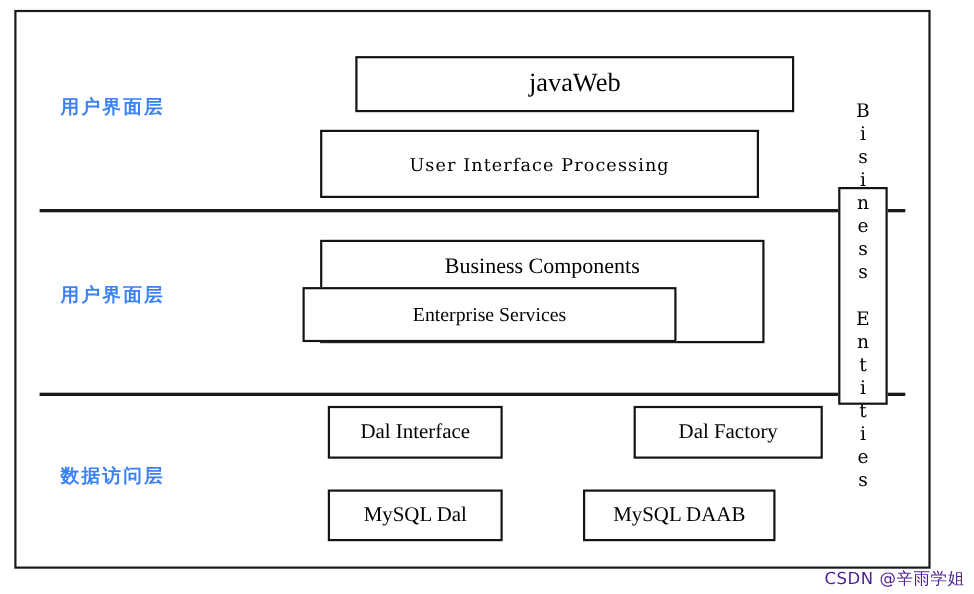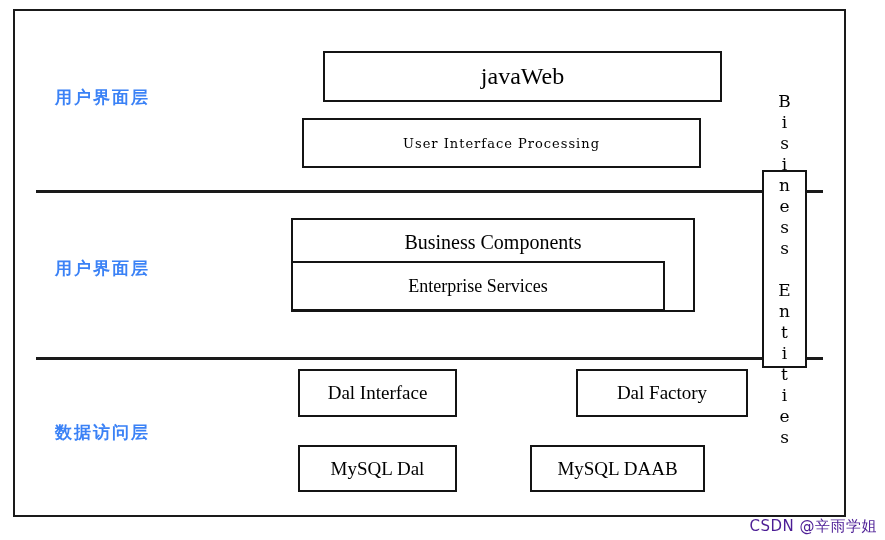--- a/index.html
+++ b/index.html
@@ -66,36 +66,36 @@
     text-align: center;
   }
 
   
   .box-javaweb {
     left: 291px; top: 51px; width: 399px; height: 51px;
     font-size: 24px;
     margin-left: 32px;
   }
   .box-uiprocessing {
-    left: 302px; top: 118px; width: 399px; height: 50px;
-    font-size: 13px;
+    left: 291px; top: 118px; width: 399px; height: 62px;
+    font-size: 16px;
     font-family: "DejaVu Serif", "Liberation Serif", serif;
     letter-spacing: 1px;
   }
 
   
   .box-business-components {
     left: 291px; top: 218px; width: 404px; height: 94px;
     align-items: flex-start;
     padding-top: 11px;
     font-size: 20px;
     z-index: 2;
   }
   .box-enterprise-services {
-    left: 291px; top: 261px; width: 374px; height: 50px;
+    left: 275px; top: 261px; width: 340px; height: 50px;
     font-size: 18px;
     z-index: 3;
   }
 
   
   .box-business-entities {
     left: 762px; top: 170px; width: 45px; height: 198px;
     z-index: 4;
   }
   .box-business-entities .vertical-text {

